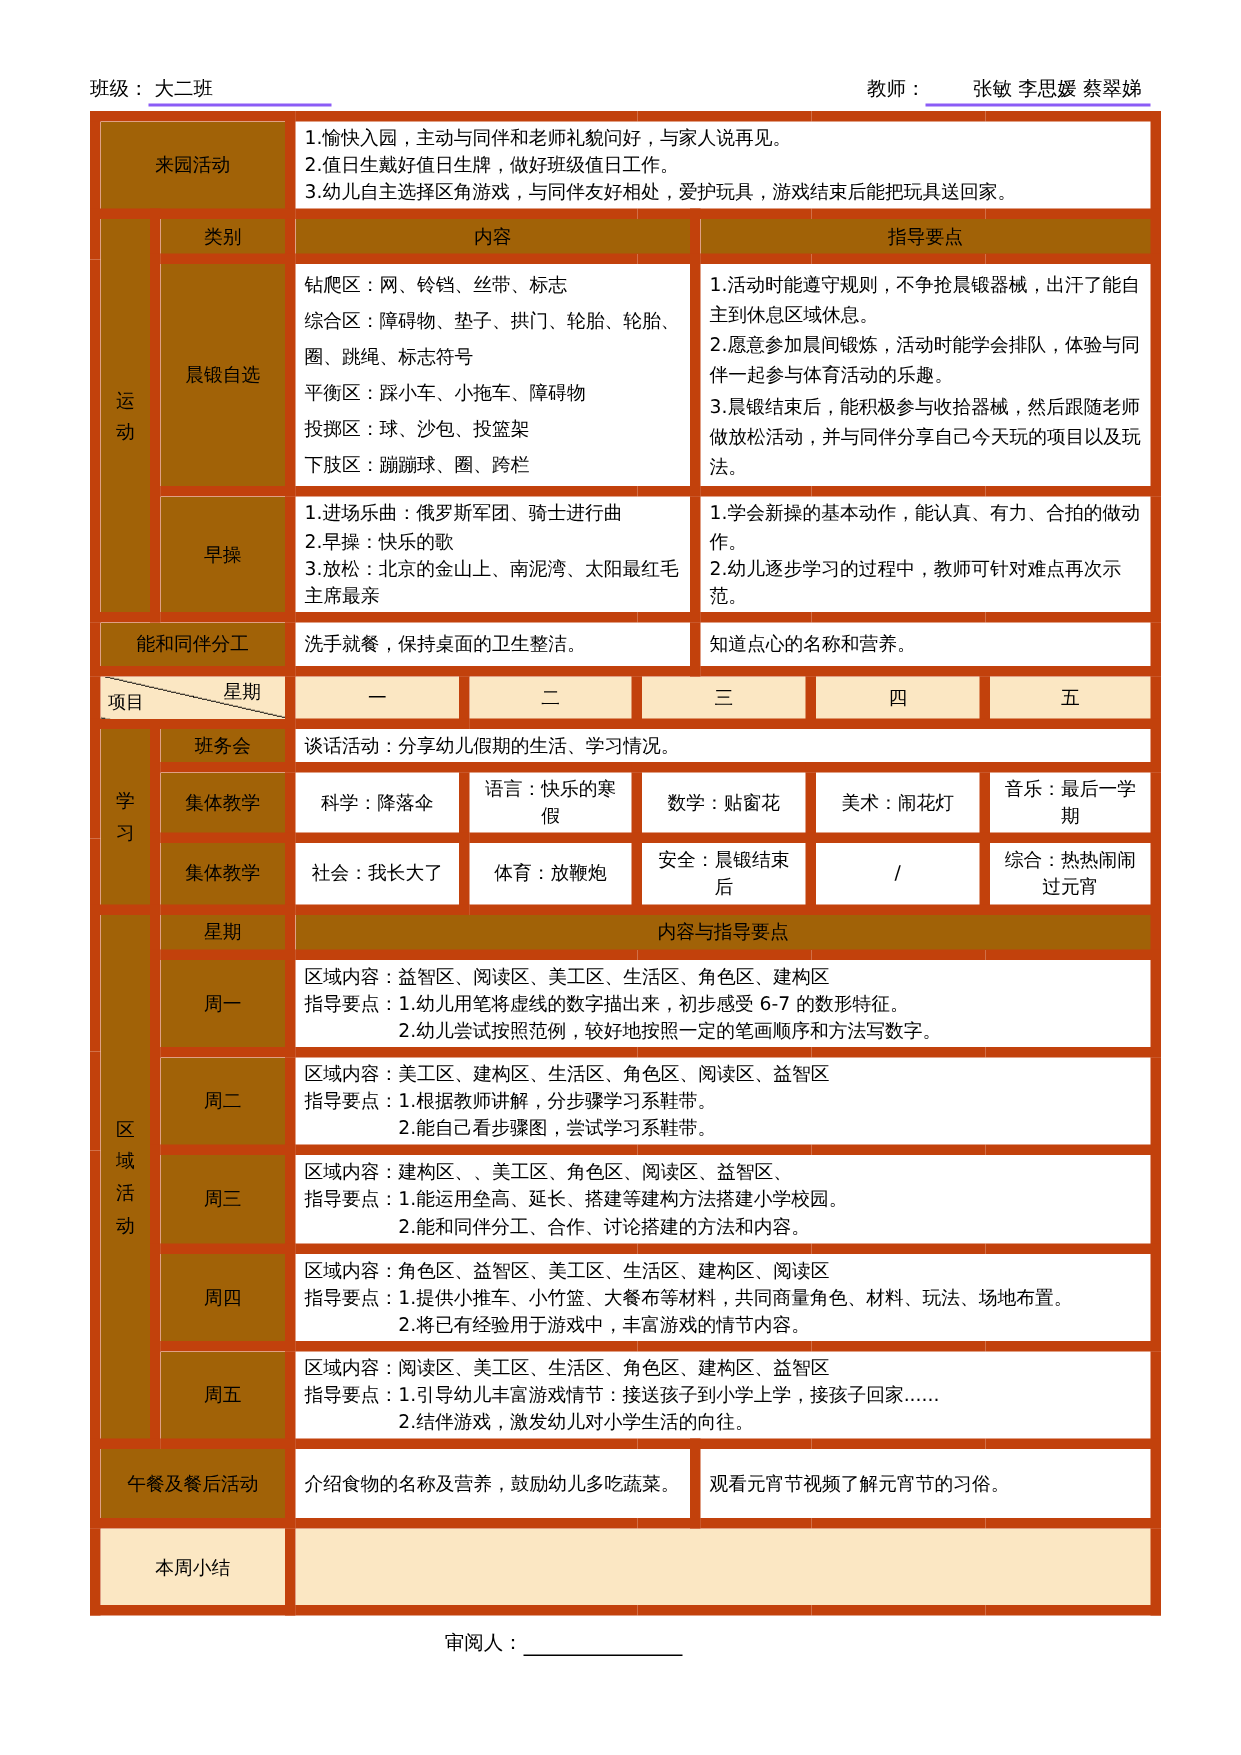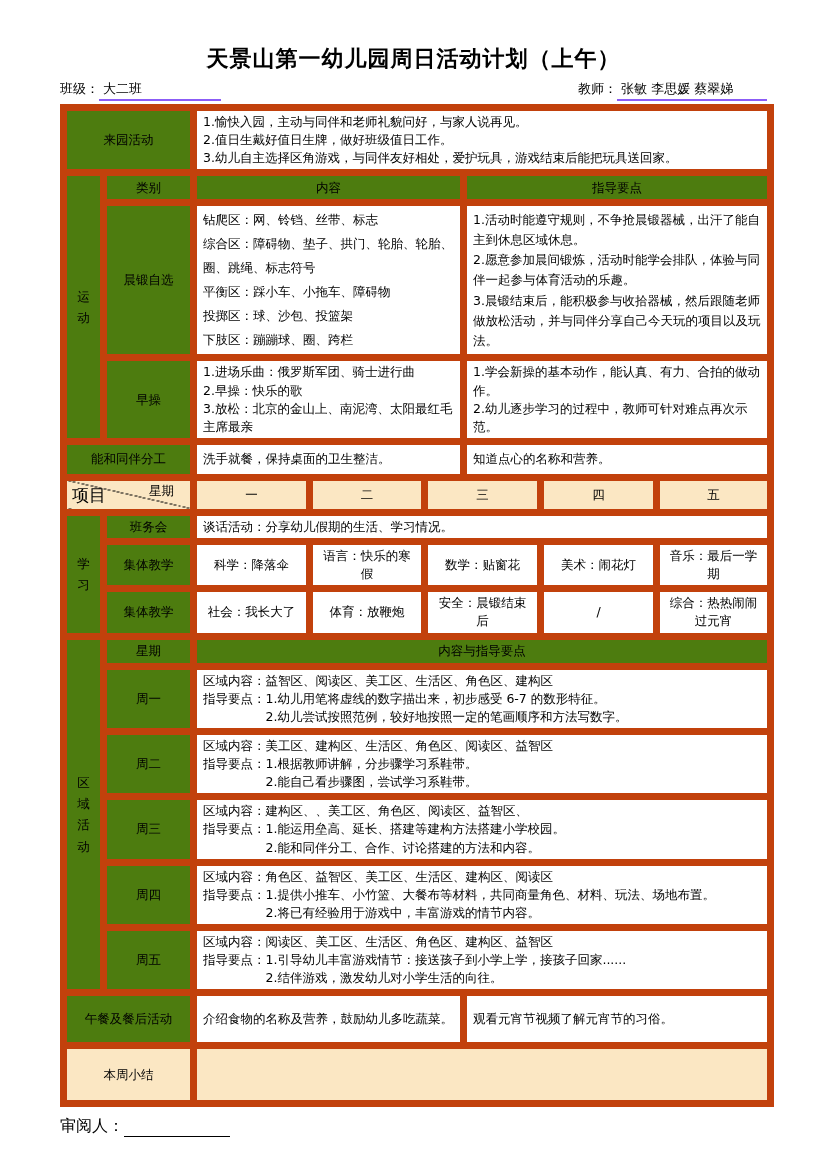--- a/index.html
+++ b/index.html
@@ -16,48 +16,47 @@
     text-align:center;font-size:15px;font-weight:bold;margin-top:4px;
   }
   .blank{border-bottom:1px solid #000;display:inline-block;text-align:center;}
   .b-week{min-width:26px;}
   .b-m{min-width:22px;}
   .b-d{min-width:28px;}
   .dash{letter-spacing:3px;padding:0 8px;}
   .meta-row{display:flex;justify-content:space-between;align-items:flex-end;font-size:13px;margin:6px 0 3px 0;}
   .val-blank{border-bottom:2px solid #8b5cf6;display:inline-block;padding:0 6px 1px 4px;text-align:left;}
   .class-blank{min-width:112px;}
-  .teacher-blank{min-width:140px;}
+  .teacher-blank{min-width:140px;text-align:right;}
   table{border-collapse:collapse;table-layout:fixed;width:707px;border:2px solid #000;}
   td{
     border:7px solid #c2410c;padding:2px 6px;font-size:12.5px;line-height:1.45;
     vertical-align:middle;overflow:hidden;box-sizing:border-box;
   }
-  .gray{background:#4d7c0f;}
+  .gray{background:#a16207;}
   .cream{background:#fbe7c3;}
   .center{text-align:center;}
   .pre{white-space:pre-wrap;}
   .lh-wide{line-height:1.92;}
   .lh-mid{line-height:1.62;}
   .vtext{width:1em;margin:0 auto;word-break:break-all;line-height:1.7;text-align:left;}
   .corner{position:relative;padding:0;
     background-image:linear-gradient(to bottom left,transparent 49.4%,#000 49.4%,#000 50.6%,transparent 50.6%);
     background-color:#fbe7c3;}
   .corner .tr{position:absolute;top:1px;right:16px;font-size:12.5px;}
-  .corner .bl{position:absolute;bottom:1px;left:5px;font-size:17px;}
-  .reviewer{margin-top:9px;text-align:left;font-size:16px;padding-right:76px;}
+  .corner .bl{position:absolute;bottom:1px;left:5px;font-size:12px;}
+  .reviewer{margin-top:9px;text-align:center;font-size:13px;padding-right:76px;}
   .sig-line{display:inline-block;width:106px;border-bottom:1px solid #000;height:1em;vertical-align:bottom;}
 </style>
 </head>
 <body>
 
 <div class="page">
   <div class="doc">
 
-    <h1 class="title">天景山第一幼儿园周日活动计划（上午）</h1>
 
 
     <div class="meta-row">
       <div>
         <span>班级：</span><span class="val-blank class-blank">大二班</span>
       </div>
       <div>
         <span>教师：</span><span class="val-blank teacher-blank">张敏 李思媛 蔡翠娣</span>
       </div>
     </div>

